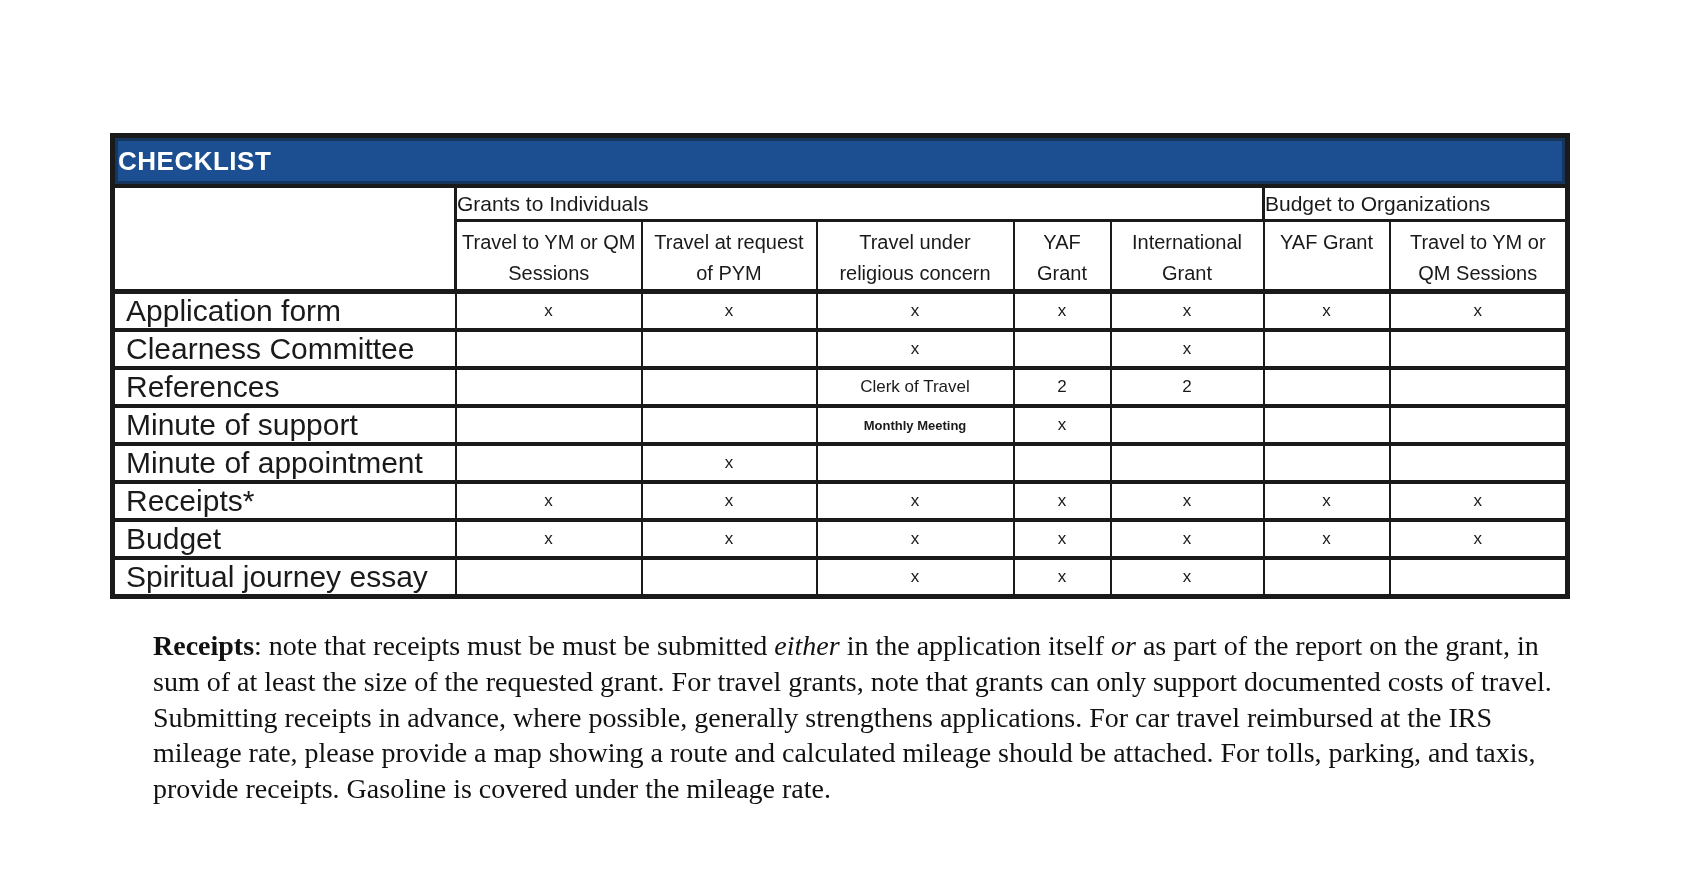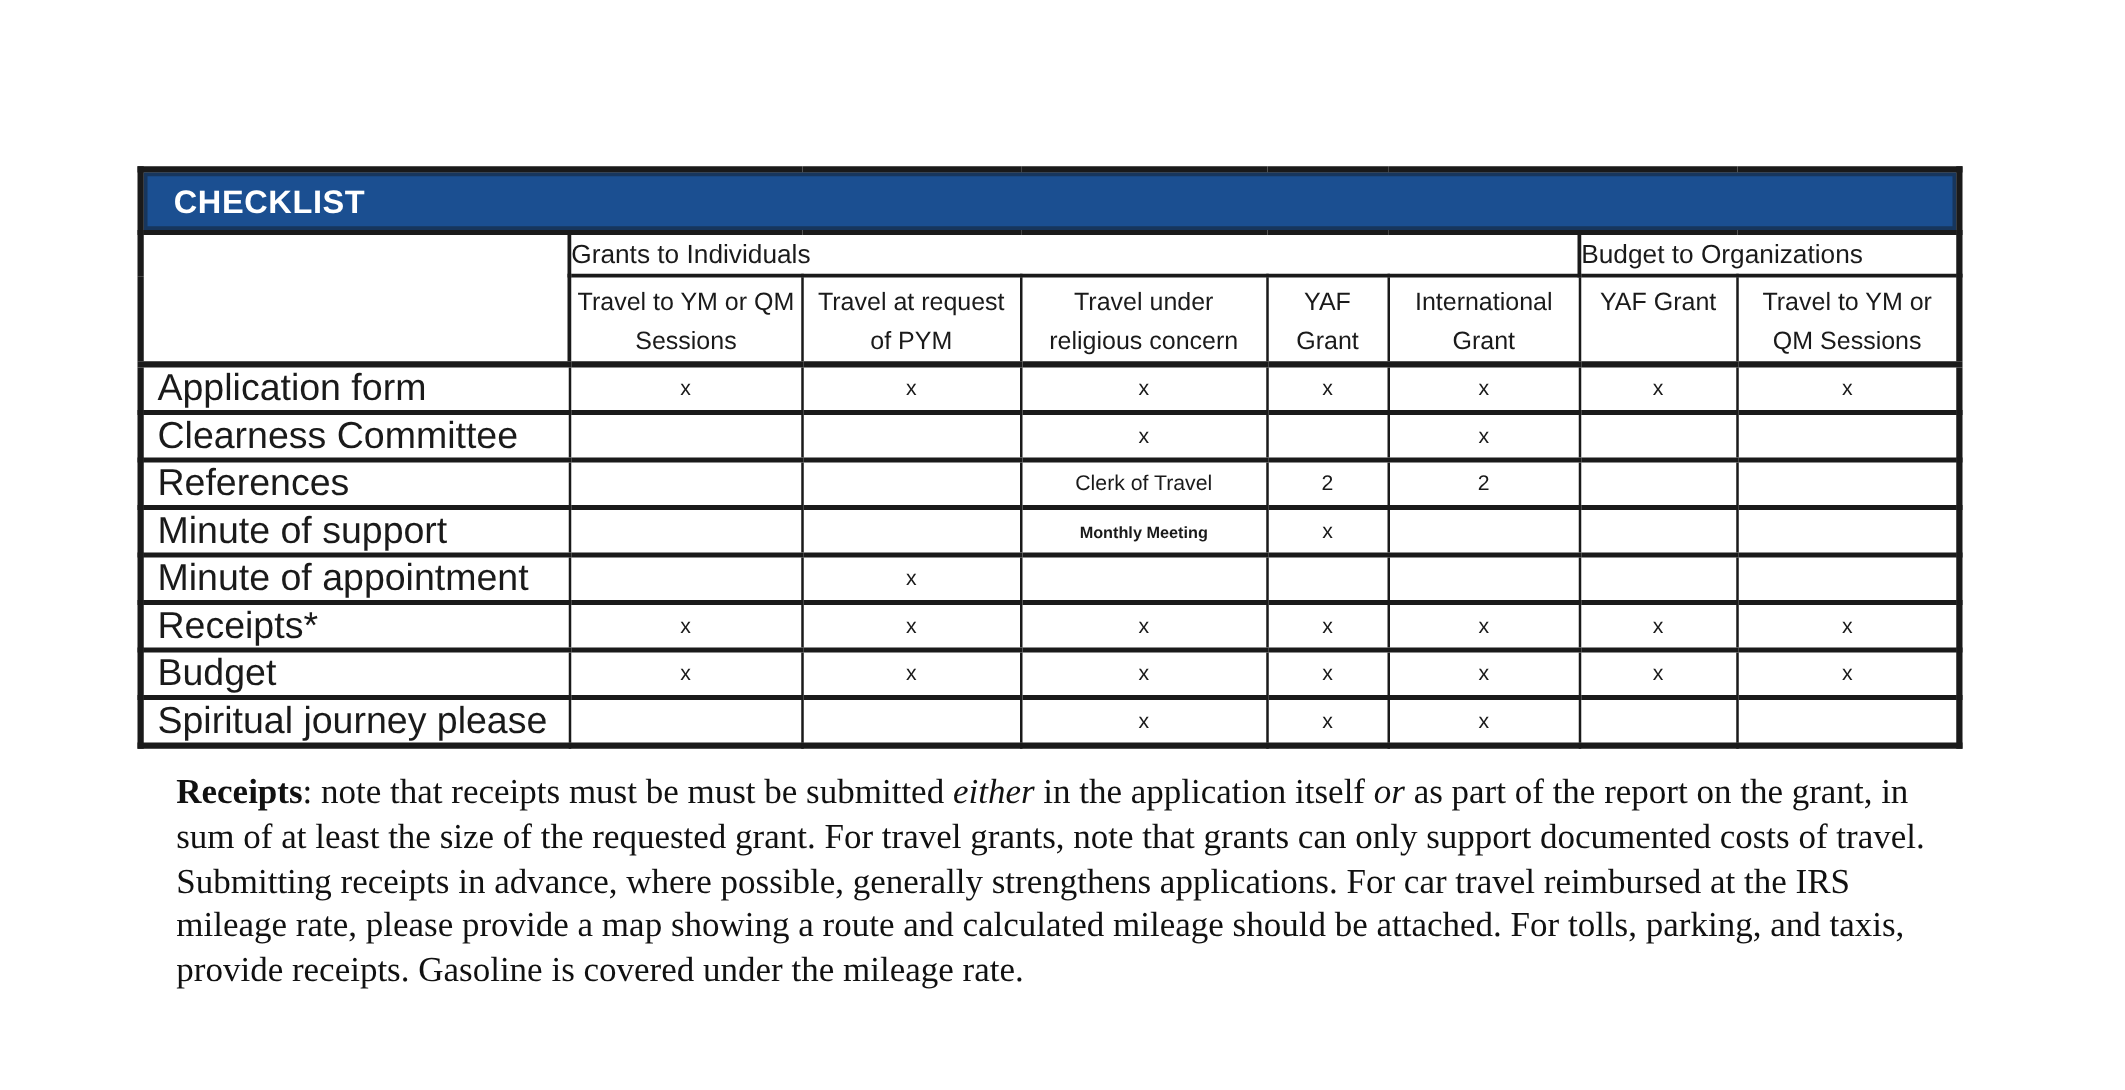--- a/index.html
+++ b/index.html
@@ -32,21 +32,21 @@
     padding: 0;
     border: 3px solid #1a1a1a;
     border-bottom-width: 4px;
   }
   .banner-inner {
     background: #1B4F91;
     border: 3px solid #17365D;
     height: 40px;
     display: flex;
     align-items: center;
-    padding-left: 21px;
+    padding-left: 0;
     color: #ffffff;
     font-weight: bold;
     font-size: 26px;
     letter-spacing: 0.5px;
   }
   td.label-head {
     border: 3px solid #1a1a1a;
     border-bottom: 5px solid #1a1a1a;
   }
   td.group-cell {
@@ -88,21 +88,21 @@
     font-size: 13px;
     font-weight: bold;
   }
 
   
   .note {
     position: absolute;
     left: 137px;
     top: 612px;
     width: 1412px;
-    margin: 4px;
+    margin: 16px;
     font-family: "Liberation Serif", serif;
     font-size: 28px;
     line-height: 1.28;
     color: #111111;
   }
   .note .b { font-weight: bold; }
   .note .i { font-style: italic; }
 </style>
 </head>
 <body>
@@ -208,21 +208,21 @@
           <td class="row-label">Budget</td>
           <td class="cell">x</td>
           <td class="cell">x</td>
           <td class="cell">x</td>
           <td class="cell">x</td>
           <td class="cell">x</td>
           <td class="cell">x</td>
           <td class="cell">x</td>
         </tr>
         <tr>
-          <td class="row-label">Spiritual journey please</td>
+          <td class="row-label">Spiritual journey essay</td>
           <td class="cell"></td>
           <td class="cell"></td>
           <td class="cell">x</td>
           <td class="cell">x</td>
           <td class="cell">x</td>
           <td class="cell"></td>
           <td class="cell"></td>
         </tr>
       </tbody>
   </table>

